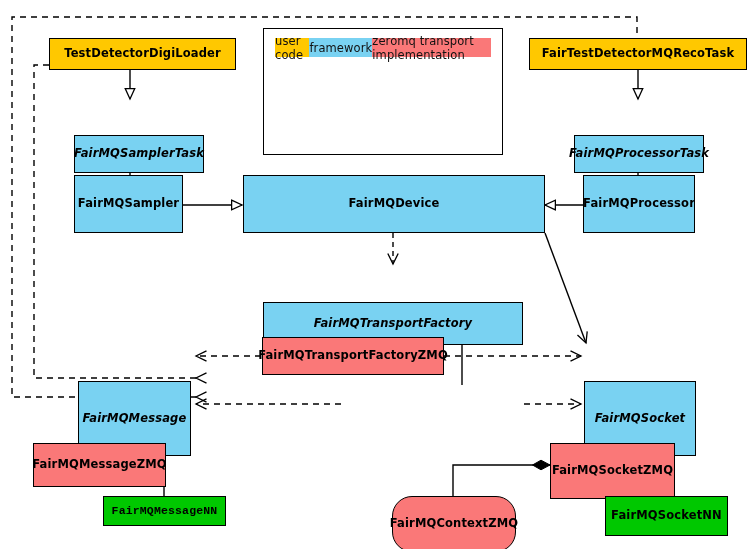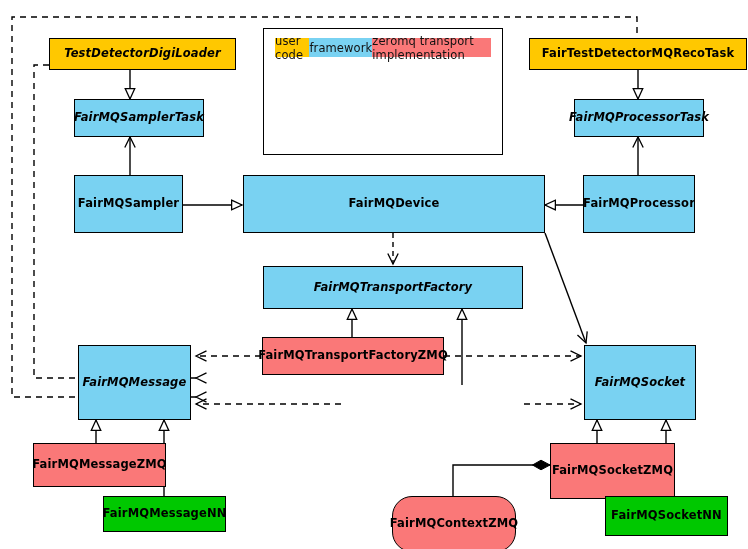--- a/index.html
+++ b/index.html
@@ -32,20 +32,21 @@
     text-align: center;
     font-size: 11.5px;
     font-weight: bold;
     color: #000000;
     line-height: 1.15;
     letter-spacing: 0.15px;
     z-index: 5;
   }
   .node.abstract {
     font-style: italic;
+    margin-top: 36px;
   }
   .c-user      { background: #ffc800; }
   .c-framework { background: #79d2f2; }
   .c-zmq       { background: #fa7878; }
   .c-nn        { background: #00c800; }
 
   #legend-box {
     position: absolute;
     box-sizing: border-box;
     border: 1.6px solid #000000;
@@ -125,21 +126,21 @@
       <line x1="96" y1="443" x2="96" y2="420" marker-end="url(#hollowTri)"></line>
       <line x1="164" y1="496" x2="164" y2="420" marker-end="url(#hollowTri)"></line>
 
       <line x1="597" y1="443" x2="597" y2="420" marker-end="url(#hollowTri)"></line>
       <line x1="666" y1="496" x2="666" y2="420" marker-end="url(#hollowTri)"></line>
 
       <path d="M453,496 L453,465 L550,465" marker-end="url(#diamondFilled)"></path>
     </g>
   </svg>
 
-  <div class="node c-user" style="left:49px; top:38px; width:187px; height:32px;font-style:italic;">
+  <div class="node c-user" style="left:49px; top:38px; width:187px; height:32px;">
     <span>TestDetectorDigiLoader</span>
   </div>
 
   <div class="node c-framework abstract" style="left:74px; top:99px; width:130px; height:38px;">
     <span>FairMQSamplerTask</span>
   </div>
 
   <div class="node c-framework" style="left:74px; top:175px; width:109px; height:58px;">
     <span>FairMQSampler</span>
   </div>
@@ -174,21 +175,21 @@
   </div>
 
   <div class="node c-framework abstract" style="left:584px; top:345px; width:112px; height:75px;">
     <span>FairMQSocket</span>
   </div>
 
   <div class="node c-zmq" style="left:33px; top:443px; width:133px; height:44px; z-index:7;">
     <span>FairMQMessageZMQ</span>
   </div>
 
-  <div class="node c-nn" style="left:103px; top:496px; width:123px; height:36px; z-index:7;">
+  <div class="node c-nn" style="left:103px; top:496px; width:123px; height:30px; z-index:7;font-family:Liberation Mono, monospace;">
     <span>FairMQMessageNN</span>
   </div>
 
   <div class="node c-zmq" style="left:550px; top:443px; width:125px; height:56px; z-index:7;">
     <span>FairMQSocketZMQ</span>
   </div>
 
   <div class="node c-nn" style="left:605px; top:496px; width:123px; height:40px; z-index:7;">
     <span>FairMQSocketNN</span>
   </div>

